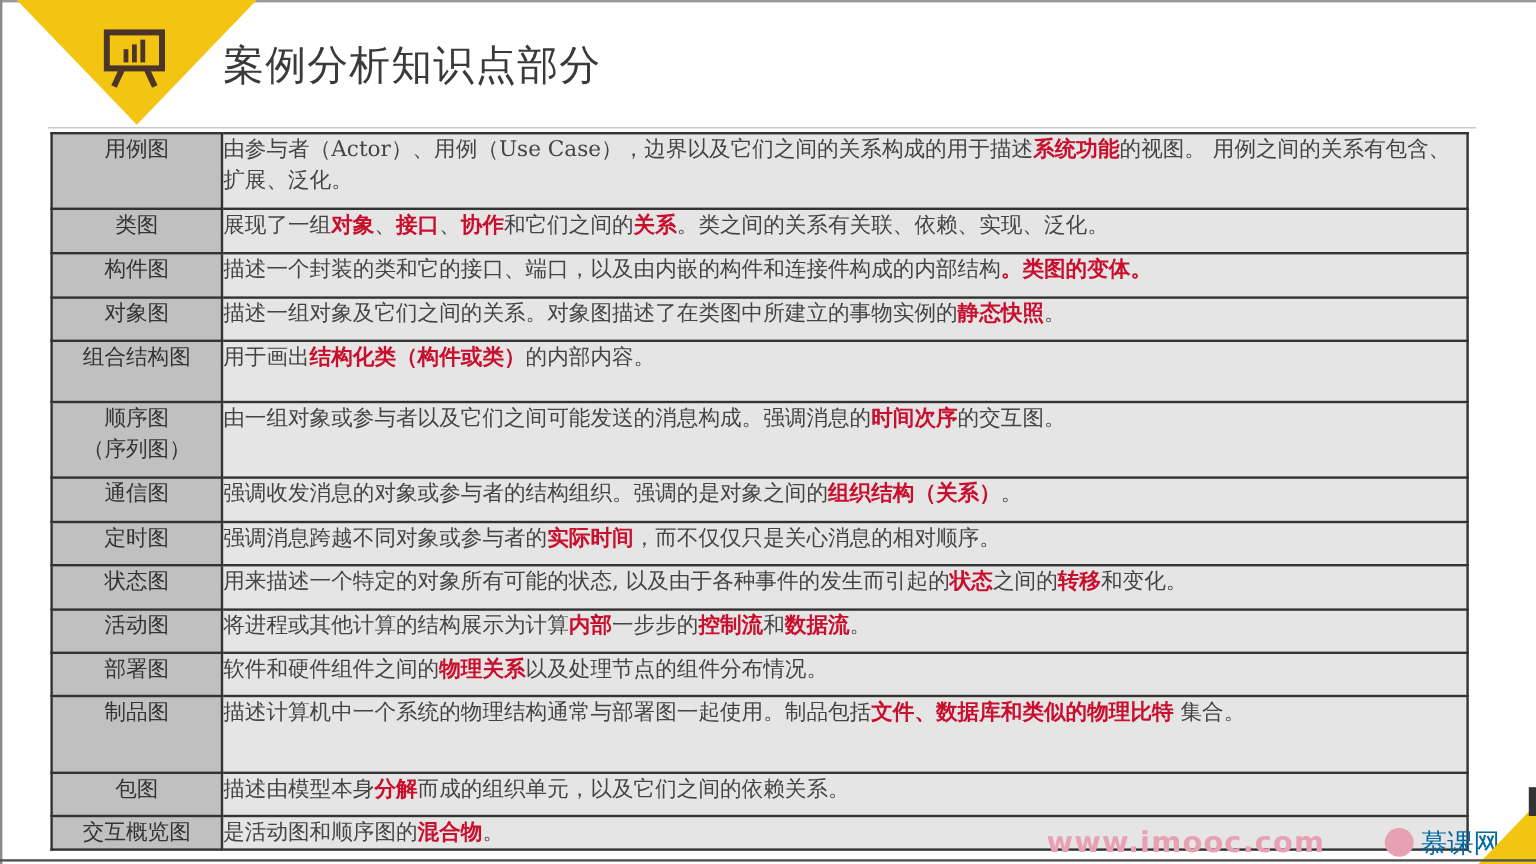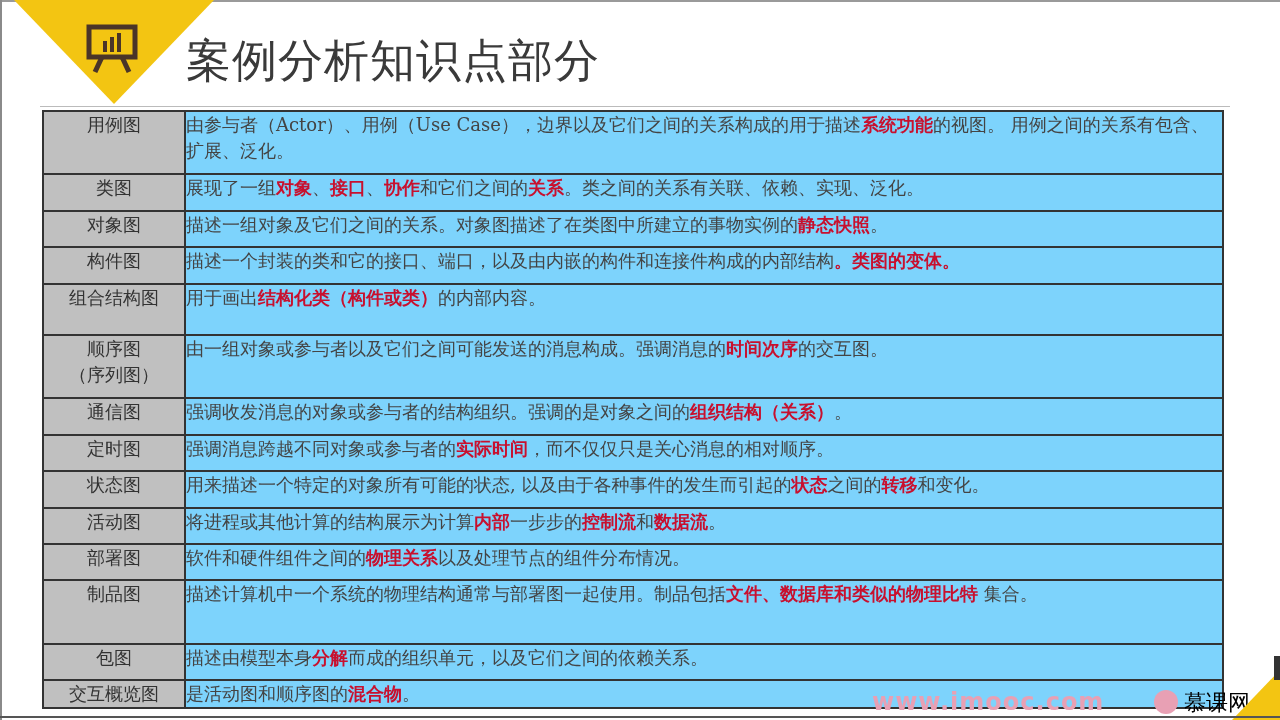--- a/index.html
+++ b/index.html
@@ -18,21 +18,21 @@
     border-left: 100px solid transparent;
     border-right: 100px solid transparent;
     border-top: 104px solid #f3c512;
   }
   .logo {
     position: absolute; left: 86px; top: 24px; width: 52px; height: 50px;
   }
   .page-title {
     position: absolute; left: 186px; top: 38px;
     font-family: "DejaVu Sans", "Liberation Sans", sans-serif;
-    font-size: 45px; color: #3a3a3a; letter-spacing: 1px; line-height: 1;
+    font-size: 34px; color: #3a3a3a; letter-spacing: 1px; line-height: 1;
   }
   .title-rule {
     position: absolute; left: 40px; top: 106px; width: 1190px; height: 1px; background: #bbb;
   }
 
   table.kb {
     position: absolute; left: 42px; top: 110px;
     width: 1182px; border-collapse: collapse;
     border: 2px solid #333;
   }
@@ -41,36 +41,36 @@
     font-size: 18px; line-height: 26px;
     vertical-align: top;
     padding: 0;
     margin-left: 48px;
   }
   td.term {
     width: 140px; background: #c0c0c0; color: #333;
     text-align: center; vertical-align: middle;
     font-size: 19px;
   }
-  td.desc { padding: 4px 10px 2px 10px; background: #7dd3fc; color: #444; }
+  td.desc { padding: 4px 10px 2px 10px; background: #e5e5e5; color: #444; }
   .hl { color: #c8102e; font-weight: bold; }
 
   .watermark {
     position: absolute; left: 872px; top: 688px;
     font-family: "DejaVu Sans", "Liberation Sans", sans-serif;
     font-weight: bold; font-size: 24px; color: #e8a0b4; letter-spacing: 1px;
   }
   .wm-logo {
     position: absolute; left: 1154px; top: 690px; width: 24px; height: 24px;
     border-radius: 50%; background: #e8a0b4;
   }
   .wm-text {
     position: absolute; left: 1184px; top: 688px;
     font-family: "DejaVu Sans", "Liberation Sans", sans-serif;
-    font-size: 22px; color: #000000;
+    font-size: 22px; color: #0369a1;
   }
   .br-tri {
     position: absolute; right: 0; bottom: 0; width: 0; height: 0;
     border-left: 48px solid transparent;
     border-bottom: 50px solid #f3c512;
   }
   .scroll-handle {
     position: absolute; right: 0; top: 656px; width: 6px; height: 24px; background: #333;
   }
 </style>
@@ -95,27 +95,27 @@
 <table class="kb">
   <tbody id="kb-body">
       <tr style="height: 63px;">
         <td class="term">用例图</td>
         <td class="desc"><span>由参与者（Actor）、用例（Use Case），边界以及它们之间的关系构成的用于描述</span><span class="hl">系统功能</span><span>的视图。 用例之间的关系有包含、扩展、泛化。</span></td>
       </tr>
       <tr style="height: 37px;">
         <td class="term">类图</td>
         <td class="desc"><span>展现了一组</span><span class="hl">对象</span><span>、</span><span class="hl">接口</span><span>、</span><span class="hl">协作</span><span>和它们之间的</span><span class="hl">关系</span><span>。类之间的关系有关联、依赖、实现、泛化。</span></td>
       </tr>
+      <tr style="height: 37px;">
+        <td class="term">构件图</td>
+        <td class="desc"><span>描述一个封装的类和它的接口、端口，以及由内嵌的构件和连接件构成的内部结构</span><span class="hl">。类图的变体。</span></td>
+      </tr>
       <tr style="height: 36px;">
         <td class="term">对象图</td>
         <td class="desc"><span>描述一组对象及它们之间的关系。对象图描述了在类图中所建立的事物实例的</span><span class="hl">静态快照</span><span>。</span></td>
-      </tr>
-      <tr style="height: 37px;">
-        <td class="term">构件图</td>
-        <td class="desc"><span>描述一个封装的类和它的接口、端口，以及由内嵌的构件和连接件构成的内部结构</span><span class="hl">。类图的变体。</span></td>
       </tr>
       <tr style="height: 51px;">
         <td class="term">组合结构图</td>
         <td class="desc"><span>用于画出</span><span class="hl">结构化类（构件或类）</span><span>的内部内容。</span></td>
       </tr>
       <tr style="height: 63px;">
         <td class="term">顺序图<br>（序列图）</td>
         <td class="desc"><span>由一组对象或参与者以及它们之间可能发送的消息构成。强调消息的</span><span class="hl">时间次序</span><span>的交互图。</span></td>
       </tr>
       <tr style="height: 37px;">

